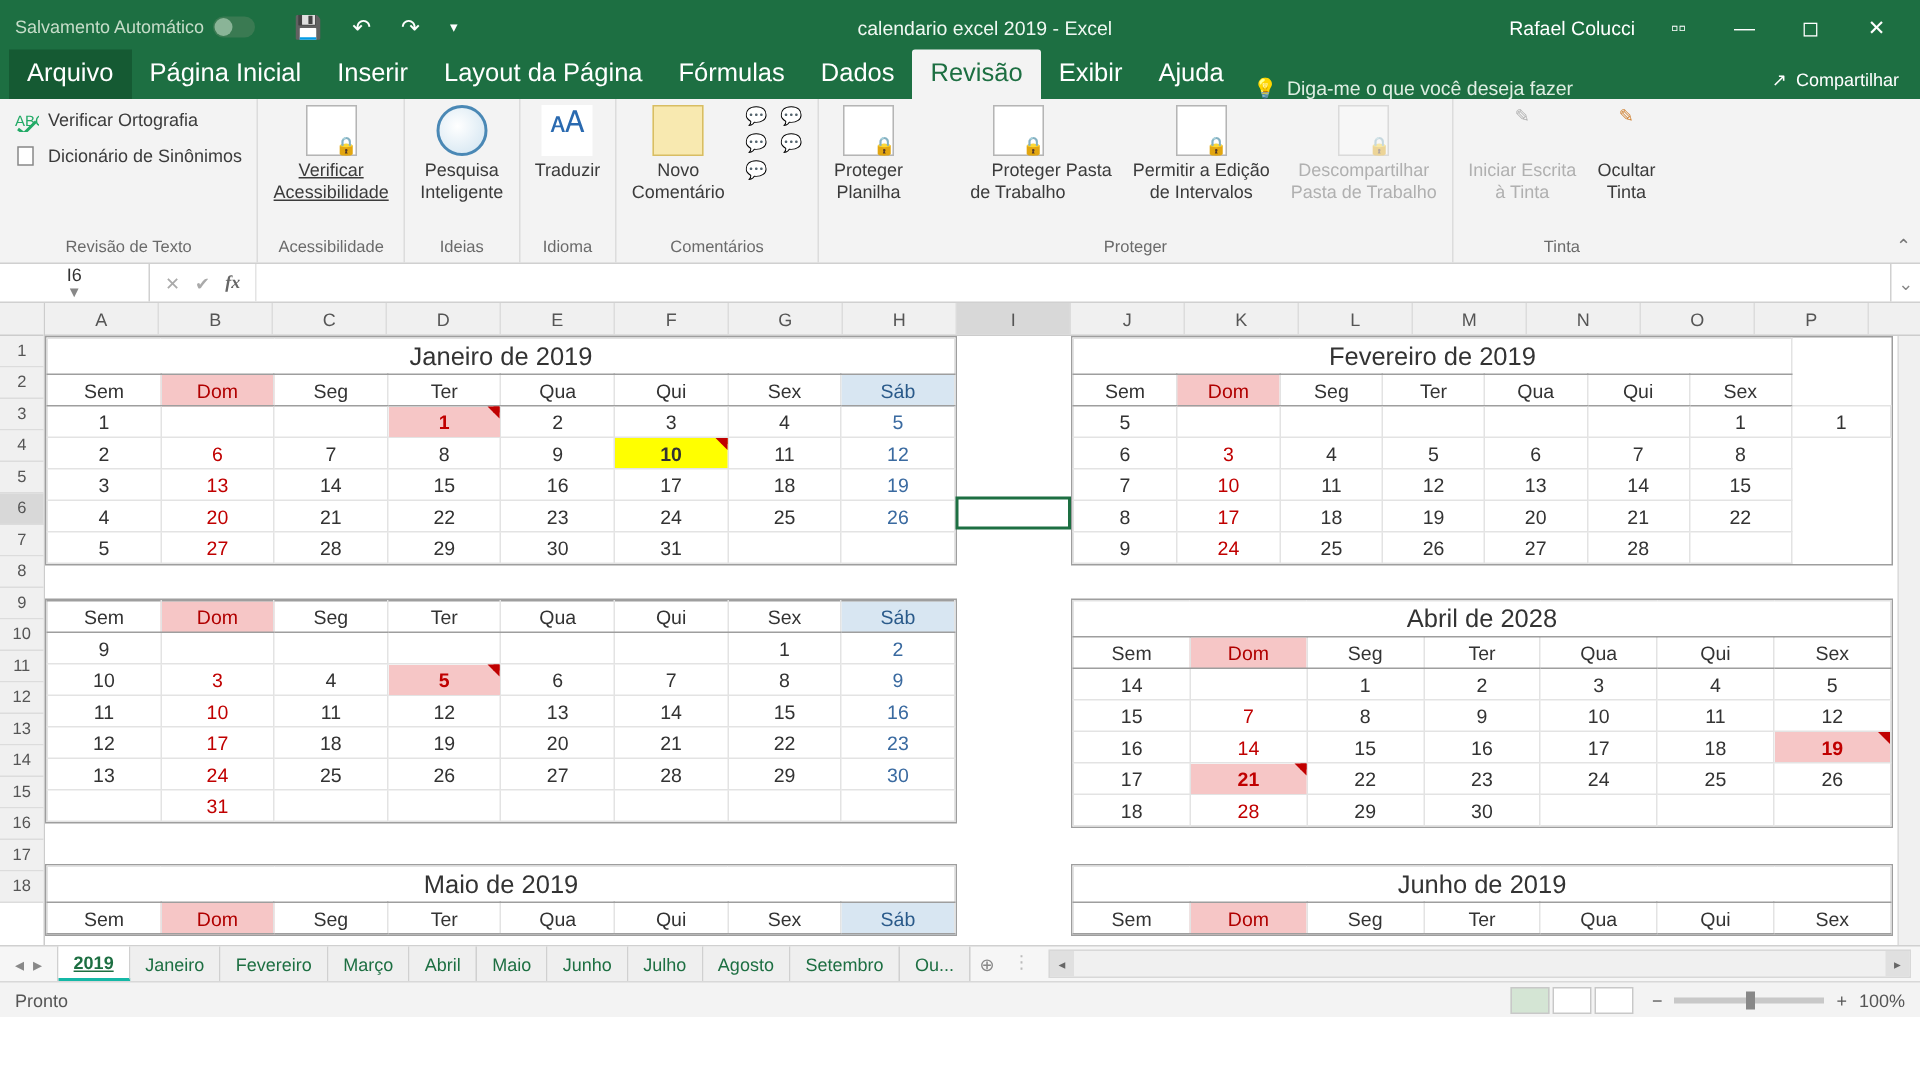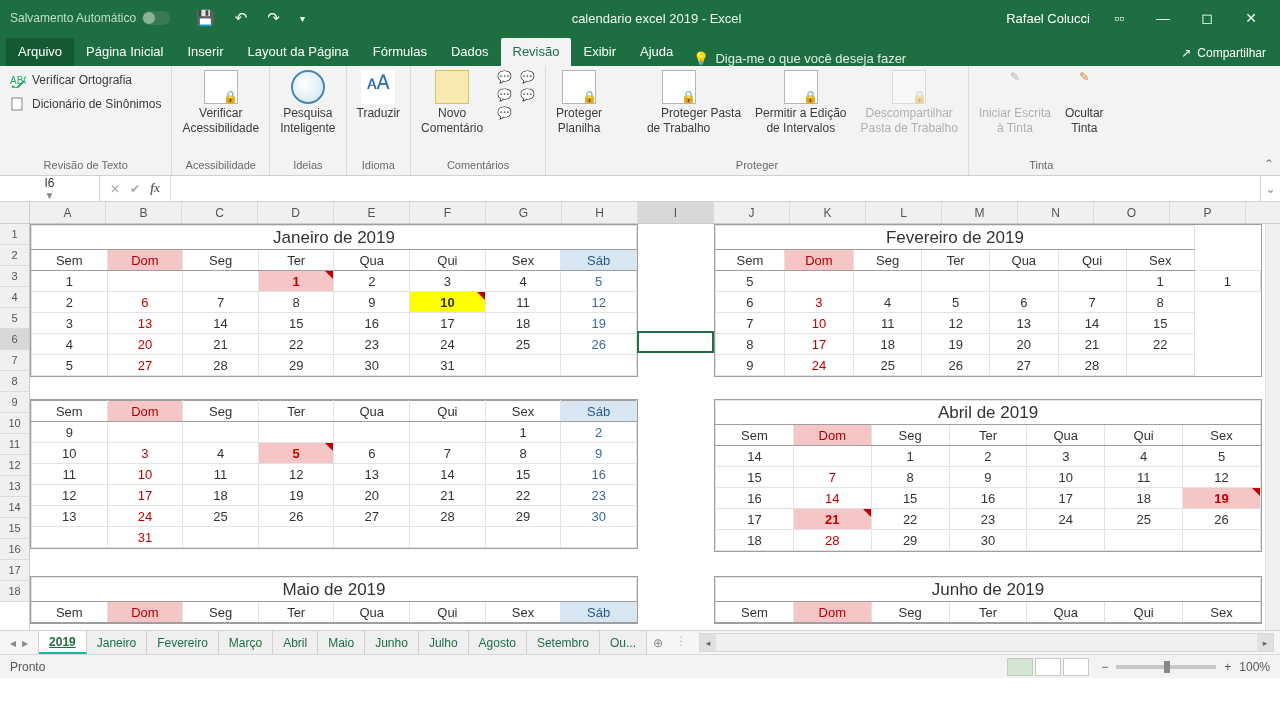--- a/index.html
+++ b/index.html
@@ -11,21 +11,21 @@
   .toggle-off { width:28px; height:14px; border-radius:7px; background:#3a7a52; position:relative;}
   .toggle-off::after { content:""; position:absolute; top:1px; left:1px; width:12px; height:12px; border-radius:50%; background:#8ab497;}
   .qat { display:flex; align-items:center; gap:20px; padding:0 16px; color:#fff; font-size:15px;}
   .qat span { cursor:pointer; }
   .title { flex:1; text-align:center; font-size:13px; color:#f0f8f2;}
   .userbox { display:flex; align-items:center; gap:14px; padding:0 14px; color:#fff; font-size:13px;}
   .winbtn { width:30px; text-align:center; font-size:14px; cursor:pointer;}
 
   
   .ribtabs { height: 30px; background:#1d6f42; display:flex; align-items:flex-end; padding-left:6px; color:#fff;}
-  .ribtabs .tab { padding:6px 12px 7px; font-size:13px; cursor:pointer;}
+  .ribtabs .tab { padding:6px 12px 7px; font-size:17px; cursor:pointer;}
   .ribtabs .tab.file { background:#155a33;}
   .ribtabs .tab.active { background:#f3f3f3; color:#1d6f42; font-weight:500; border-top-left-radius:2px; border-top-right-radius:2px;}
   .ribtabs .tell { margin-left:8px; display:flex; align-items:center; gap:6px; color:#dfeee3; font-size:13px;}
   .ribtabs .share { margin-left:auto; padding:6px 14px; color:#fff; display:flex; align-items:center; gap:6px;}
 
   
   .ribbon { height: 110px; background:#f3f3f3; border-bottom:1px solid #d0d0d0; display:flex; position:relative;}
   .rgroup { border-right:1px solid #dcdcdc; padding:4px 10px 2px; display:flex; flex-direction:column;}
   .rgroup .items { flex:1; display:flex; align-items:flex-start; gap:14px;}
   .rgroup .lbl { text-align:center; font-size:11px; color:#6a6a6a; padding-bottom:2px;}
@@ -157,21 +157,21 @@
           </svg>
         <span>Dicionário de Sinônimos</span>
         </div>
     </div>
     <div class="lbl">Revisão de Texto</div>
   </div>
   <div class="rgroup">
     <div class="items">
         <div class="rbtn-v">
       <span class="ico sheet"></span>
-      <span style="white-space:pre;">Verificar
+      <span style="white-space:pre;text-decoration:underline;">Verificar
 Acessibilidade</span></div>
       </div>
     <div class="lbl">Acessibilidade</div>
   </div>
   <div class="rgroup">
     <div class="items">
         <div class="rbtn-v">
       <span class="ico magn"></span>
       <span style="white-space:pre;">Pesquisa
 Inteligente</span></div>
@@ -493,21 +493,21 @@
                 <td class=""></td>
               </tr>
             </tbody>
           </table>
         </div>
 
       <div class="cal" id="cal-abr" style="left:684px; top:175px; width:548px;">
           <table>
             <tbody>
               <tr>
-                <th class="title" colspan="7">Abril de 2019</th>
+                <th class="title" colspan="7">Abril de 2028</th>
               </tr>
               <tr class="hdr">
                 <th class="">Sem</th>
                 <th class="dom">Dom</th>
                 <th class="">Seg</th>
                 <th class="">Ter</th>
                 <th class="">Qua</th>
                 <th class="">Qui</th>
                 <th class="">Sex</th>
               </tr>

